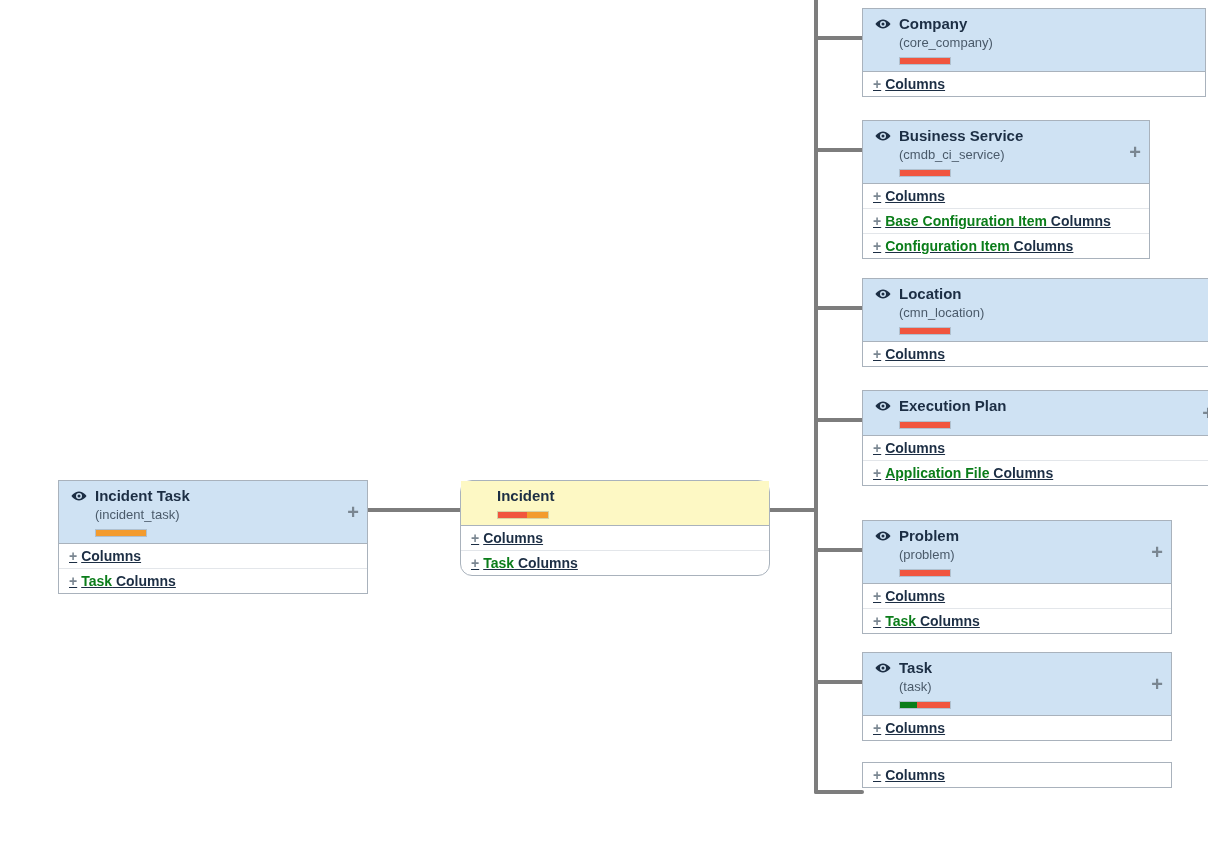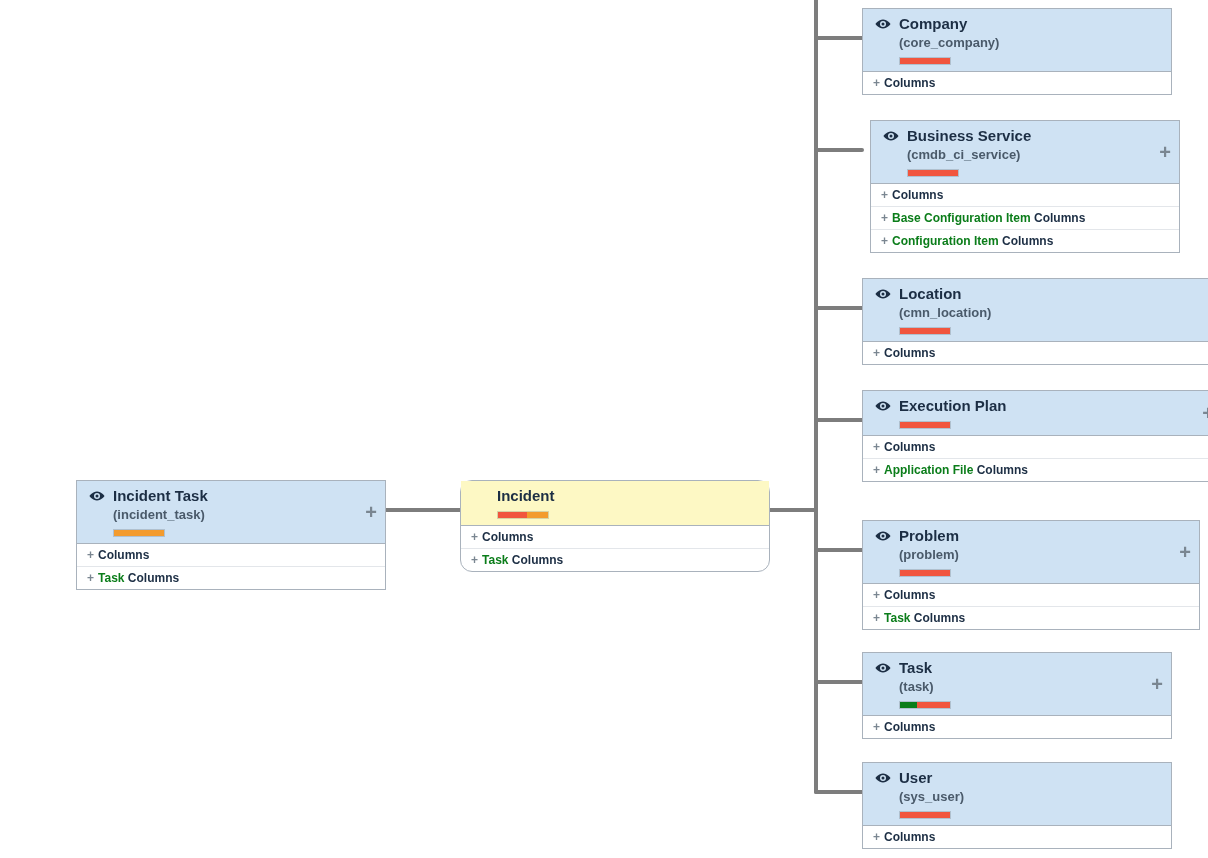--- a/index.html
+++ b/index.html
@@ -49,21 +49,21 @@
     flex: 1;
     padding-left: 4px;
   }
   .title {
     font-weight: bold;
     font-size: 15px;
     color: #1c2e44;
     line-height: 18px;
   }
   .subtitle {
-    font-weight: bold;
+    font-weight: normal;
     font-size: 13px;
     color: #4a5a6a;
     line-height: 16px;
     margin-top: 2px;
   }
   .bar-wrap {
     margin-top: 6px;
     height: 8px;
     width: 52px;
     display: flex;
@@ -78,24 +78,25 @@
     transform: translateY(-50%);
     font-size: 20px;
     font-weight: bold;
     color: #7a8691;
     cursor: pointer;
     line-height: 1;
   }
   .section-row {
     padding: 4px 8px 4px 10px;
     font-weight: bold;
-    font-size: 12px;
+    font-size: 14px;
     color: #1c2e44;
     border-bottom: 1px solid #e3e6ea;
     cursor: pointer;
+    text-decoration: underline;
   }
   .section-row:last-child { border-bottom: none; }
   .section-row .plus {
     color: #7a8691;
     font-weight: bold;
     margin-right: 4px;
   }
   .section-row .highlight {
     color: #0b7d1a;
   }
@@ -115,21 +116,21 @@
     <path d="M816 38  Q816 38  840 38  L862 38"></path>
     <path d="M816 150 Q816 150 840 150 L862 150"></path>
     <path d="M816 308 Q816 308 840 308 L862 308"></path>
     <path d="M816 420 Q816 420 840 420 L862 420"></path>
     <path d="M816 550 Q816 550 840 550 L862 550"></path>
     <path d="M816 682 Q816 682 840 682 L862 682"></path>
     <path d="M816 792 Q816 792 840 792 L862 792"></path>
   </g>
 </svg>
 
-<div class="node" style="left:58px;top:480px;width:310px;margin-left:18px;">
+<div class="node" style="left:58px;top:480px;width:310px;">
   <div class="node-header blue">
     <div class="eye-col">
         <span class="eye-icon"><svg viewBox="0 0 24 16">
             <path d="M12 2C6 2 2 8 2 8s4 6 10 6 10-6 10-6-4-6-10-6zm0 10a4 4 0 110-8 4 4 0 010 8z" fill="#1c2e44"></path>
             <circle cx="12" cy="8" r="2" fill="#1c2e44"></circle>
           </svg></span>
       </div>
     <div class="title-col">
       <div class="title">Incident Task</div>
       <div class="subtitle">(incident_task)</div>
@@ -151,40 +152,40 @@
       <div class="bar-wrap">
           <div class="bar-seg" style="background:#f1553e;width:30px"></div>
           <div class="bar-seg" style="background:#f39b2e;width:22px"></div>
         </div>
     </div>
   </div>
   <div class="section-row"><span class="plus">+</span><span>Columns</span></div>
   <div class="section-row"><span class="plus">+</span><span class="highlight">Task</span><span> Columns</span></div>
 </div>
 
-<div class="node" style="left:862px;top:8px;width:310px;">
+<div class="node" style="left:862px;top:8px;width:344px;">
   <div class="node-header blue">
     <div class="eye-col">
         <span class="eye-icon"><svg viewBox="0 0 24 16">
             <path d="M12 2C6 2 2 8 2 8s4 6 10 6 10-6 10-6-4-6-10-6zm0 10a4 4 0 110-8 4 4 0 010 8z" fill="#1c2e44"></path>
             <circle cx="12" cy="8" r="2" fill="#1c2e44"></circle>
           </svg></span>
       </div>
     <div class="title-col">
       <div class="title">Company</div>
       <div class="subtitle">(core_company)</div>
       <div class="bar-wrap">
           <div class="bar-seg" style="background:#f1553e;width:52px"></div>
         </div>
     </div>
   </div>
   <div class="section-row"><span class="plus">+</span><span>Columns</span></div>
 </div>
 
-<div class="node" style="left:862px;top:120px;width:310px;margin-left:8px;">
+<div class="node" style="left:862px;top:120px;width:288px;">
   <div class="node-header blue">
     <div class="eye-col">
         <span class="eye-icon"><svg viewBox="0 0 24 16">
             <path d="M12 2C6 2 2 8 2 8s4 6 10 6 10-6 10-6-4-6-10-6zm0 10a4 4 0 110-8 4 4 0 010 8z" fill="#1c2e44"></path>
             <circle cx="12" cy="8" r="2" fill="#1c2e44"></circle>
           </svg></span>
       </div>
     <div class="title-col">
       <div class="title">Business Service</div>
       <div class="subtitle">(cmdb_ci_service)</div>
@@ -231,21 +232,21 @@
       <div class="bar-wrap">
           <div class="bar-seg" style="background:#f1553e;width:52px"></div>
         </div>
     </div>
     <div class="plus-btn">+</div>
   </div>
   <div class="section-row"><span class="plus">+</span><span>Columns</span></div>
   <div class="section-row"><span class="plus">+</span><span class="highlight">Application File</span><span> Columns</span></div>
 </div>
 
-<div class="node" style="left:862px;top:520px;width:338px;">
+<div class="node" style="left:862px;top:520px;width:310px;">
   <div class="node-header blue">
     <div class="eye-col">
         <span class="eye-icon"><svg viewBox="0 0 24 16">
             <path d="M12 2C6 2 2 8 2 8s4 6 10 6 10-6 10-6-4-6-10-6zm0 10a4 4 0 110-8 4 4 0 010 8z" fill="#1c2e44"></path>
             <circle cx="12" cy="8" r="2" fill="#1c2e44"></circle>
           </svg></span>
       </div>
     <div class="title-col">
       <div class="title">Problem</div>
       <div class="subtitle">(problem)</div>
@@ -274,29 +275,14 @@
           <div class="bar-seg" style="background:#0b7d1a;width:18px"></div>
           <div class="bar-seg" style="background:#f1553e;width:34px"></div>
         </div>
     </div>
     <div class="plus-btn">+</div>
   </div>
   <div class="section-row"><span class="plus">+</span><span>Columns</span></div>
 </div>
 
 <div class="node" style="left:862px;top:762px;width:310px;">
-  <div class="node-header blue">
-    <div class="eye-col">
-        <span class="eye-icon"><svg viewBox="0 0 24 16">
-            <path d="M12 2C6 2 2 8 2 8s4 6 10 6 10-6 10-6-4-6-10-6zm0 10a4 4 0 110-8 4 4 0 010 8z" fill="#1c2e44"></path>
-            <circle cx="12" cy="8" r="2" fill="#1c2e44"></circle>
-          </svg></span>
-      </div>
-    <div class="title-col">
-      <div class="title">User</div>
-      <div class="subtitle">(sys_user)</div>
-      <div class="bar-wrap">
-          <div class="bar-seg" style="background:#f1553e;width:52px"></div>
-        </div>
-    </div>
-  </div>
   <div class="section-row"><span class="plus">+</span><span>Columns</span></div>
 </div>
 
 </body></html>

